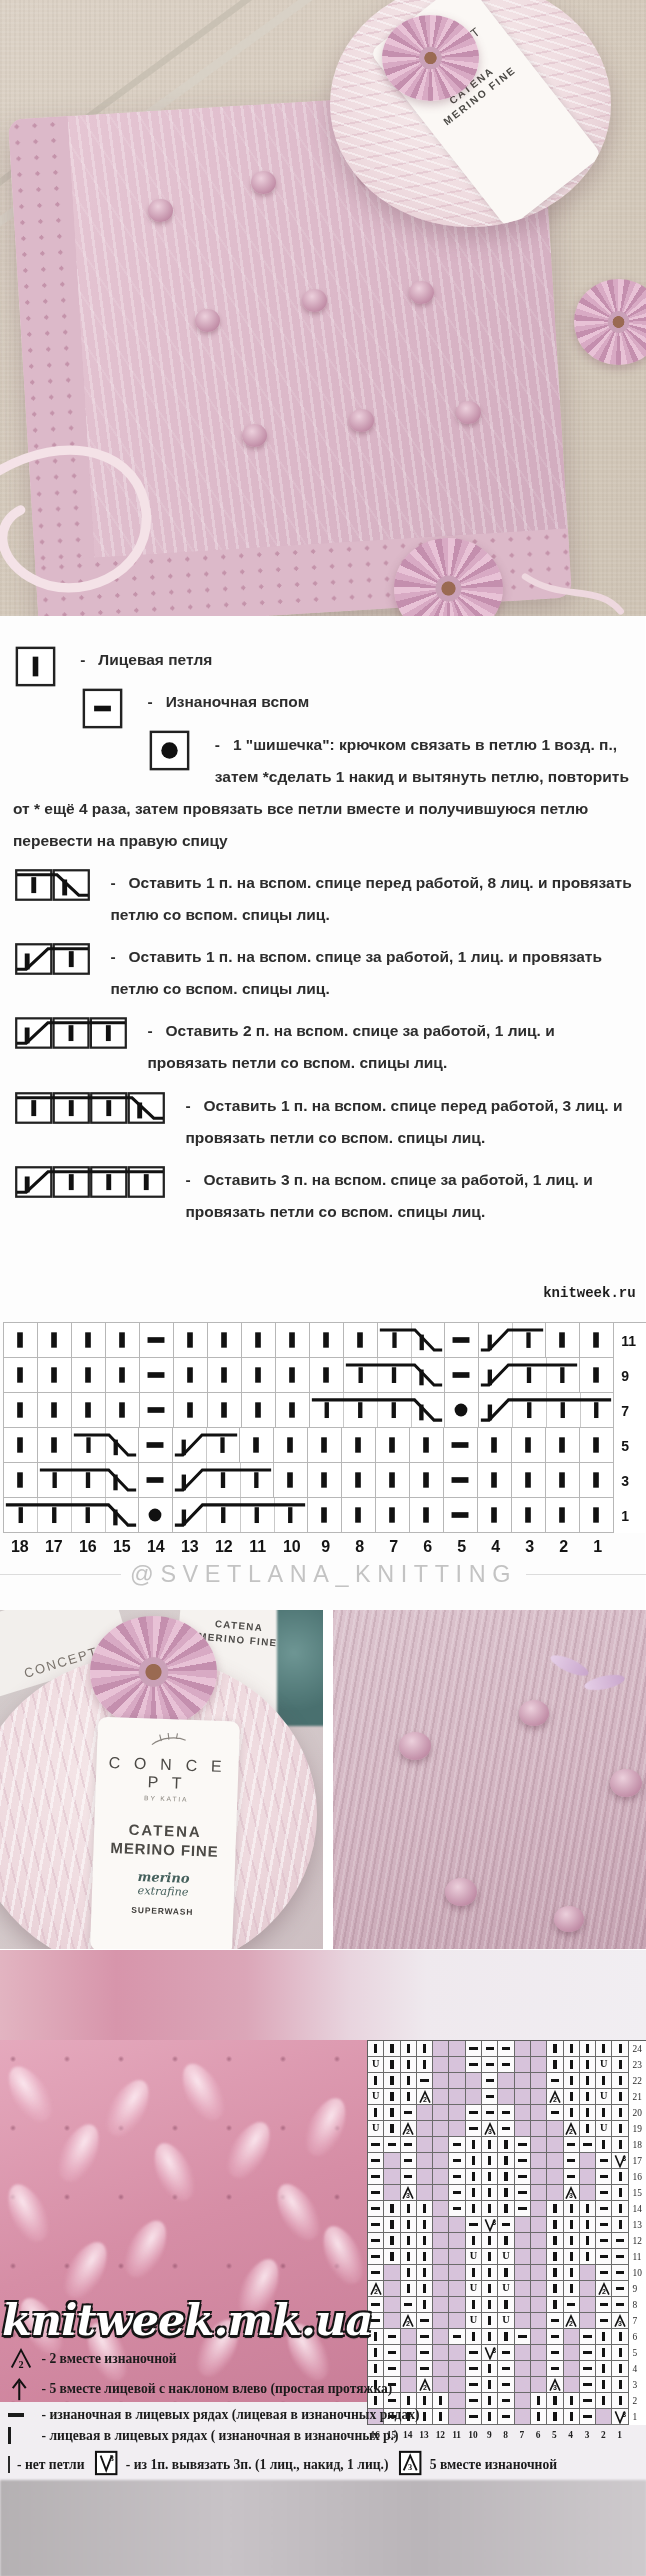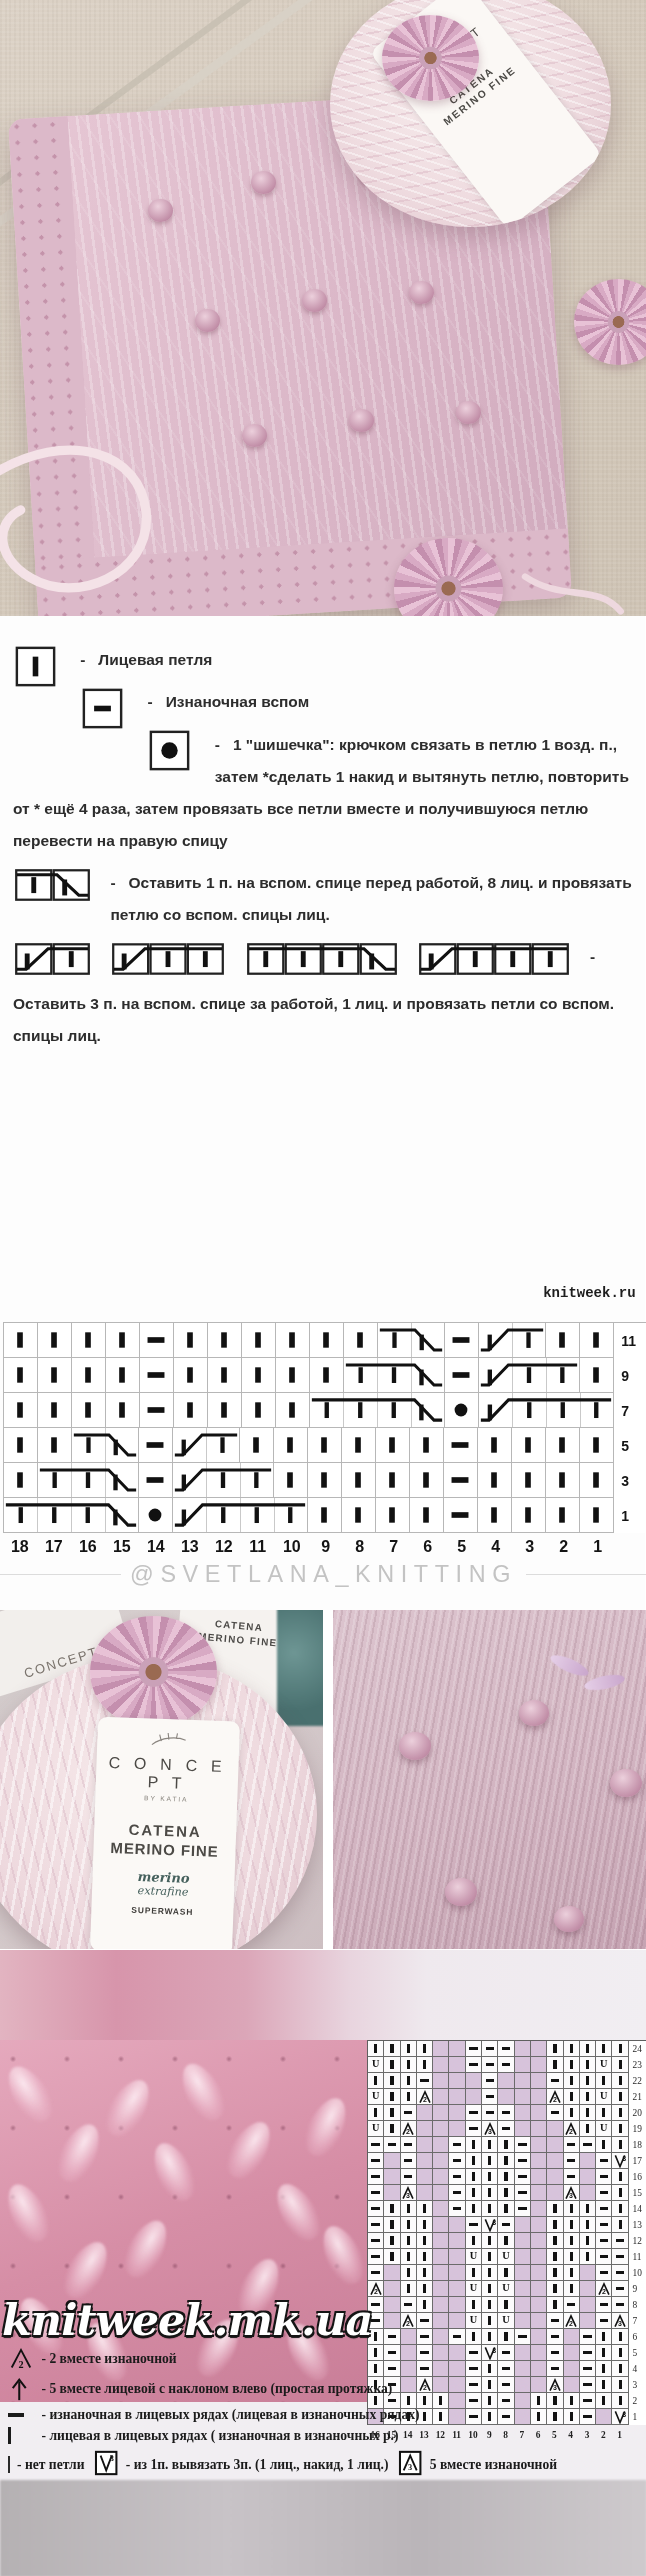--- a/index.html
+++ b/index.html
@@ -215,41 +215,41 @@
               <polyline points="2,6.12 44.8,6.12 68,27.88 78,27.88" fill="none" stroke="#111" stroke-width="3.23"></polyline>
               <rect x="17.4" y="8.620000000000001" width="5.2" height="17" fill="#111"></rect>
               <rect x="50.4" y="11.120000000000001" width="5.2" height="17" fill="#111"></rect>
             </svg></span><span>-   Оставить 1 п. на вспом. спице перед работой, 8 лиц. и провязать петлю со вспом. спицы лиц.</span></div>
         <div class="leg1-item cable"><span class="sym"><svg width="75" height="32" viewBox="0 0 80 34">
               <rect x="1.3" y="1.3" width="37.4" height="31.4" fill="#fff" stroke="#222" stroke-width="2.4"></rect>
               <rect x="41.3" y="1.3" width="37.4" height="31.4" fill="#fff" stroke="#222" stroke-width="2.4"></rect>
               <polyline points="2,27.88 12,27.88 35.2,6.12 78,6.12" fill="none" stroke="#111" stroke-width="3.23"></polyline>
               <rect x="10.4" y="11.120000000000001" width="5.2" height="17" fill="#111"></rect>
               <rect x="57.4" y="8.620000000000001" width="5.2" height="17" fill="#111"></rect>
-            </svg></span></div>
+            </svg></span><span>-   Оставить 1 п. на вспом. спице за работой, 1 лиц. и провязать петлю со вспом. спицы лиц.</span></div>
         <div class="leg1-item cable"><span class="sym"><svg width="112" height="32" viewBox="0 0 120 34">
               <rect x="1.3" y="1.3" width="37.4" height="31.4" fill="#fff" stroke="#222" stroke-width="2.4"></rect>
               <rect x="41.3" y="1.3" width="37.4" height="31.4" fill="#fff" stroke="#222" stroke-width="2.4"></rect>
               <rect x="81.3" y="1.3" width="37.4" height="31.4" fill="#fff" stroke="#222" stroke-width="2.4"></rect>
               <polyline points="2,27.88 12,27.88 35.2,6.12 118,6.12" fill="none" stroke="#111" stroke-width="3.23"></polyline>
               <rect x="10.4" y="11.120000000000001" width="5.2" height="17" fill="#111"></rect>
               <rect x="57.4" y="8.620000000000001" width="5.2" height="17" fill="#111"></rect>
               <rect x="97.4" y="8.620000000000001" width="5.2" height="17" fill="#111"></rect>
-            </svg></span></div>
+            </svg></span><span>-   Оставить 2 п. на вспом. спице за работой, 1 лиц. и провязать петли со вспом. спицы лиц.</span></div>
         <div class="leg1-item cable"><span class="sym"><svg width="150" height="32" viewBox="0 0 160 34">
               <rect x="1.3" y="1.3" width="37.4" height="31.4" fill="#fff" stroke="#222" stroke-width="2.4"></rect>
               <rect x="41.3" y="1.3" width="37.4" height="31.4" fill="#fff" stroke="#222" stroke-width="2.4"></rect>
               <rect x="81.3" y="1.3" width="37.4" height="31.4" fill="#fff" stroke="#222" stroke-width="2.4"></rect>
               <rect x="121.3" y="1.3" width="37.4" height="31.4" fill="#fff" stroke="#222" stroke-width="2.4"></rect>
               <polyline points="2,6.12 124.8,6.12 148,27.88 158,27.88" fill="none" stroke="#111" stroke-width="3.23"></polyline>
               <rect x="17.4" y="8.620000000000001" width="5.2" height="17" fill="#111"></rect>
               <rect x="57.4" y="8.620000000000001" width="5.2" height="17" fill="#111"></rect>
               <rect x="97.4" y="8.620000000000001" width="5.2" height="17" fill="#111"></rect>
               <rect x="130.4" y="11.120000000000001" width="5.2" height="17" fill="#111"></rect>
-            </svg></span></div>
+            </svg></span><span>-   Оставить 1 п. на вспом. спице перед работой, 3 лиц. и провязать петли со вспом. спицы лиц.</span></div>
         <div class="leg1-item cable"><span class="sym"><svg width="150" height="32" viewBox="0 0 160 34">
               <rect x="1.3" y="1.3" width="37.4" height="31.4" fill="#fff" stroke="#222" stroke-width="2.4"></rect>
               <rect x="41.3" y="1.3" width="37.4" height="31.4" fill="#fff" stroke="#222" stroke-width="2.4"></rect>
               <rect x="81.3" y="1.3" width="37.4" height="31.4" fill="#fff" stroke="#222" stroke-width="2.4"></rect>
               <rect x="121.3" y="1.3" width="37.4" height="31.4" fill="#fff" stroke="#222" stroke-width="2.4"></rect>
               <polyline points="2,27.88 12,27.88 35.2,6.12 158,6.12" fill="none" stroke="#111" stroke-width="3.23"></polyline>
               <rect x="10.4" y="11.120000000000001" width="5.2" height="17" fill="#111"></rect>
               <rect x="57.4" y="8.620000000000001" width="5.2" height="17" fill="#111"></rect>
               <rect x="97.4" y="8.620000000000001" width="5.2" height="17" fill="#111"></rect>
               <rect x="137.4" y="8.620000000000001" width="5.2" height="17" fill="#111"></rect>

